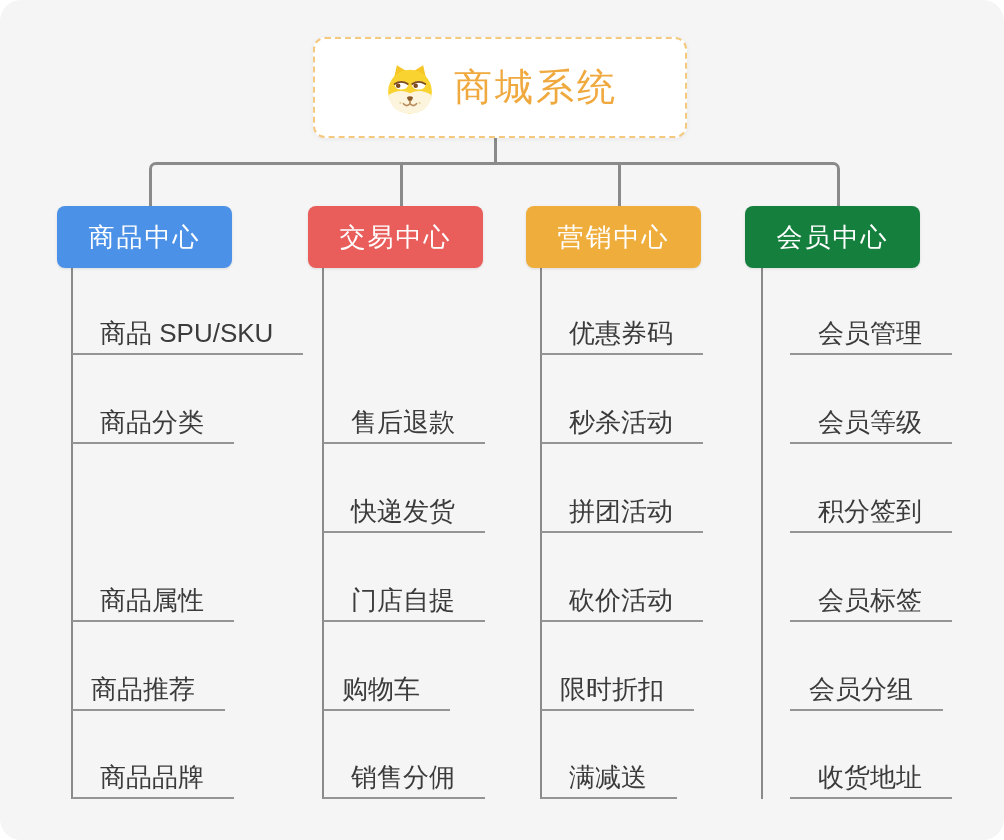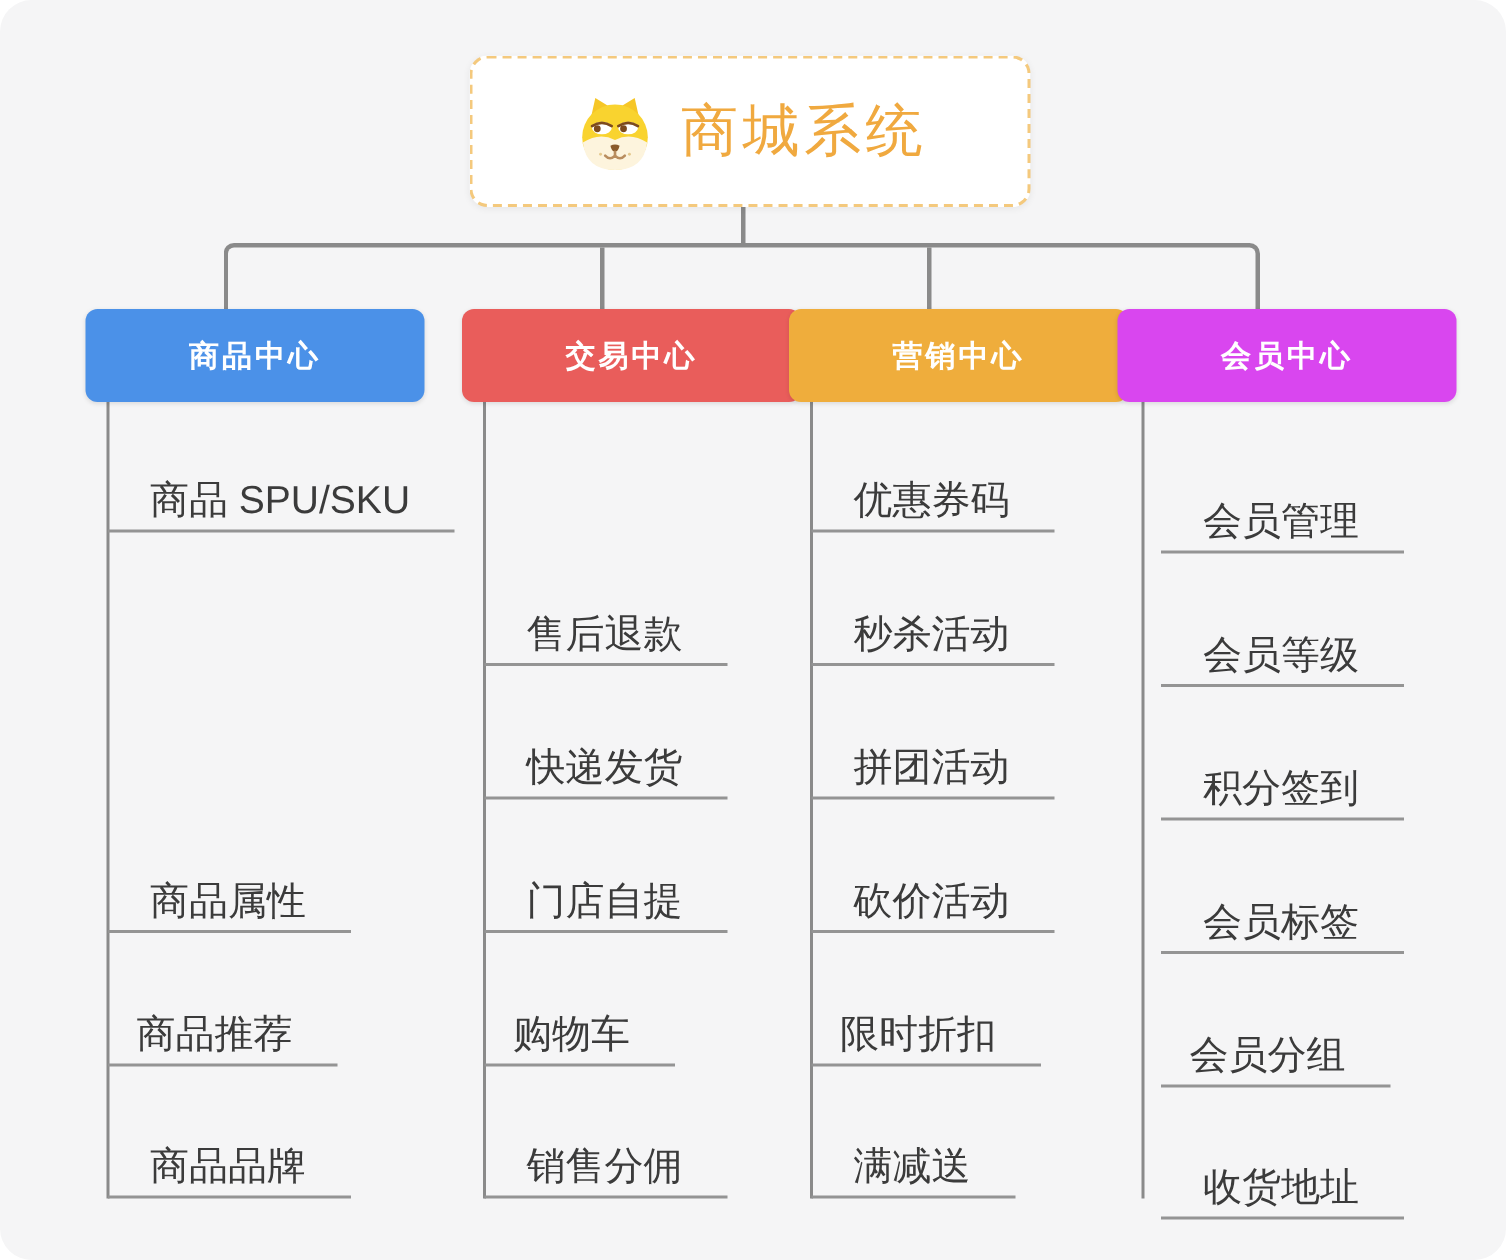--- a/index.html
+++ b/index.html
@@ -56,32 +56,31 @@
   .trunk { width: 2px; top: 268px; height: 531px; }
   .trunk.c0 { left: 71px; }
   .trunk.c1 { left: 322px; }
   .trunk.c2 { left: 540px; }
   .trunk.c3 { left: 761px; }
 
   
   .branch-box {
     position: absolute;
     top: 206px;
-    width: 226px; height: 62px;
+    width: 175px; height: 62px;
     border-radius: 8px;
     display: flex;
     align-items: center;
     justify-content: center;
     color: #ffffff;
-    font-size: 20px;
+    font-size: 26px;
     letter-spacing: 2px;
     white-space: nowrap;
     box-shadow: 0 1px 3px rgba(0,0,0,0.10);
     cursor: default;
-    font-weight: bold;
   }
   .branch-box.c0 { left: 57px; }
   .branch-box.c1 { left: 308px; }
   .branch-box.c2 { left: 526px; }
   .branch-box.c3 { left: 745px; }
 
   
   .leaf {
     position: absolute;
     width: max-content;
@@ -89,21 +88,21 @@
     border-bottom: 2px solid #949494;
     font-size: 26px;
     line-height: 29px;
     color: #3b3b3b;
     white-space: nowrap;
     cursor: default;
   }
   .leaf.c0 { left: 72px; }
   .leaf.c1 { left: 323px; }
   .leaf.c2 { left: 541px; }
-  .leaf.c3 { left: 774px; margin-top: 14px; }
+  .leaf.c3 { left: 790px; }
   .leaf.r0 { top: 319px; }
   .leaf.r1 { top: 408px; }
   .leaf.r2 { top: 497px; }
   .leaf.r3 { top: 586px; }
   .leaf.r4 { top: 675px; padding-left: 19px; }
   .leaf.r5 { top: 763px; }
 </style>
 </head>
 <body>
 
@@ -141,23 +140,24 @@
 
       <circle cx="21" cy="49" r="1.1" fill="#e4c98e"></circle>
       <circle cx="43" cy="49" r="1.1" fill="#e4c98e"></circle>
     </svg>
     <span class="root-title">商城系统</span>
   </div>
 
   <div class="branch-box c0" style="background-color: rgb(75, 145, 232);">商品中心</div>
   <div class="branch-box c1" style="background-color: rgb(233, 93, 91);">交易中心</div>
   <div class="branch-box c2" style="background-color: rgb(239, 173, 60);">营销中心</div>
-  <div class="branch-box c3" style="background-color: #d946ef; text-align: right;">会员中心</div>
+  <div class="branch-box c3" style="background-color: #15803d; text-align: right;">会员中心</div>
 
   <div class="leaf c0 r0">商品 SPU/SKU</div>
+  <div class="leaf c0 r1">商品分类</div>
   <div class="leaf c0 r3">商品属性</div>
   <div class="leaf c0 r4">商品推荐</div>
   <div class="leaf c0 r5">商品品牌</div>
 
   <div class="leaf c1 r1">售后退款</div>
   <div class="leaf c1 r2">快递发货</div>
   <div class="leaf c1 r3">门店自提</div>
   <div class="leaf c1 r4">购物车</div>
   <div class="leaf c1 r5">销售分佣</div>
 

